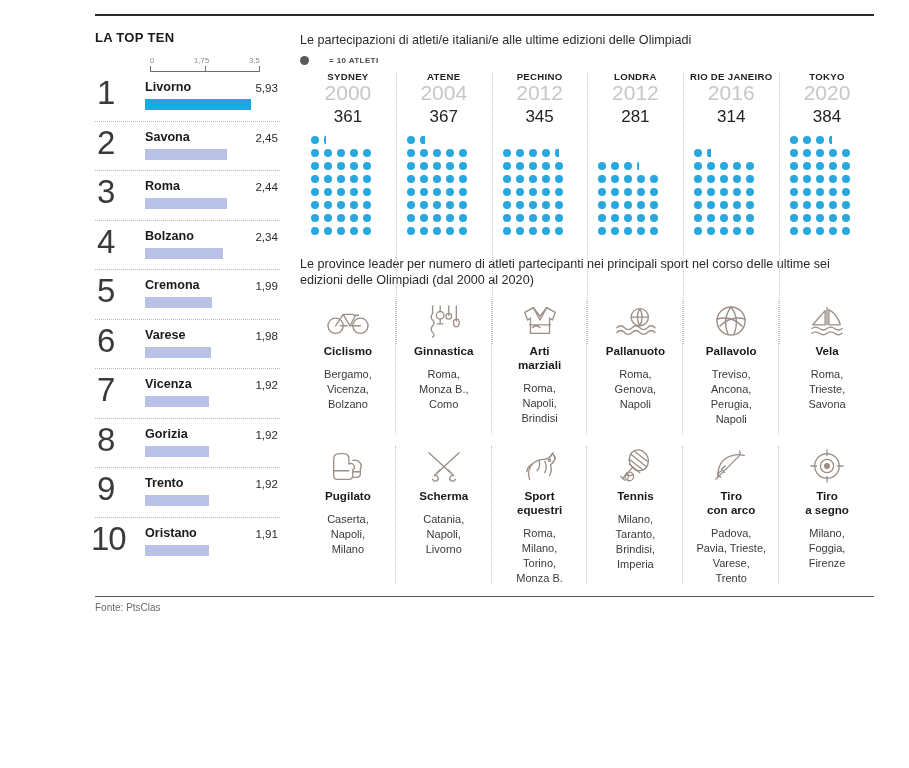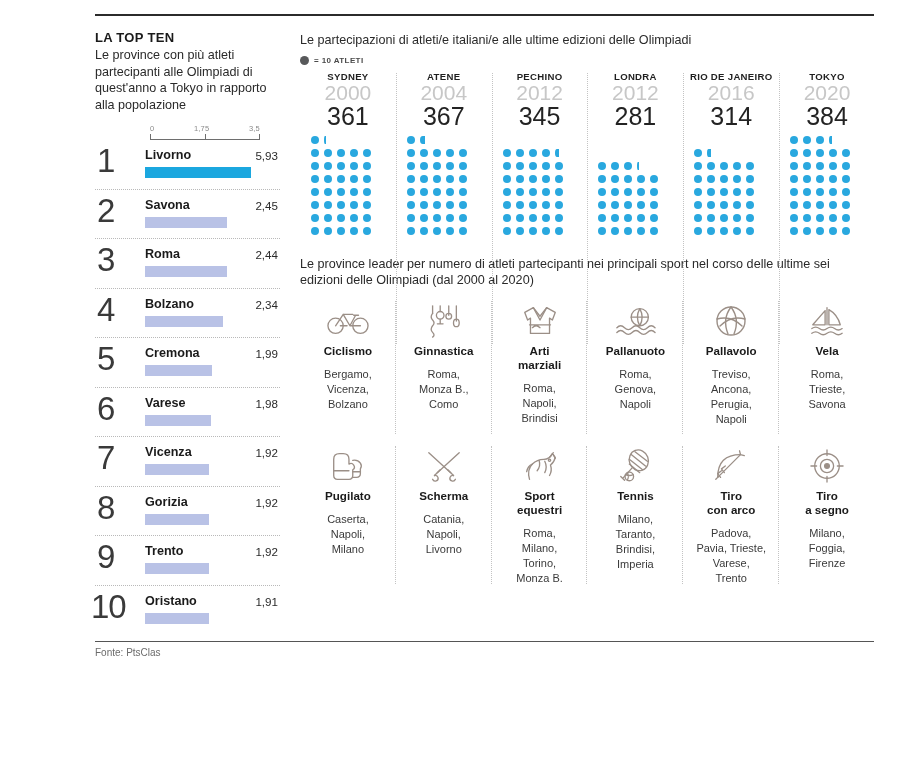--- a/index.html
+++ b/index.html
@@ -38,30 +38,30 @@
   .rank-bar-track { position:absolute; left:50px; top:27px; width:117px; height:11px; }
   .rank-bar { height:11px; background:#b9c2e6; }
   .rank-bar.first { background:#1ba7df; }
 
   .footer-rule { width:779px; height:1px; background:#555; margin-top:6px; }
   .footer-src { font-size:10px; color:#6b6b6b; margin-top:5px; }
 
   
   .col-right { flex:1; padding-left:10px; }
 
-  .legend { display:flex; align-items:flex-end; gap:5px; margin-top:7px; }
+  .legend { display:flex; align-items:flex-end; gap:20px; margin-top:7px; }
   .legend-dot { width:9px; height:9px; border-radius:50%; background:#58595b; display:block; }
   .legend-txt { font-size:8px; font-weight:bold; letter-spacing:.4px; color:#4a4a4a; }
 
   .record-grid { display:flex; margin-top:6px; }
   .rec-col { flex:1; text-align:center; position:relative; padding:0 2px; }
   .rec-col + .rec-col::before { content:""; position:absolute; left:0; top:2px; bottom:-104px; border-left:1px dotted #c3c3c3; }
   .rec-city { font-size:9.6px; font-weight:bold; letter-spacing:.3px; color:#1f1f1f; }
   .rec-year { font-size:21px; color:#c7c7c7; line-height:24px; font-weight:300; margin-top:-1px; }
-  .rec-total { font-size:25px; color:#232323; line-height:27px; font-weight:400; margin-top:-2px; }
+  .rec-total { font-size:17px; color:#232323; line-height:27px; font-weight:400; margin-top:-2px; }
 
   .dots { height:105px; display:flex; flex-direction:column-reverse; align-items:flex-start; margin:5px 0 0 9px; }
   .dot-row { display:flex; height:13px; }
   .dot { width:8px; height:8px; border-radius:50%; background:#29a8df; margin-right:5px; }
   .dot.part { border-radius:50% 0 0 50%; }
 
   .enclave { margin-top:16px; }
   .sports-grid { display:flex; flex-wrap:wrap; margin-top:6px; }
   .sport { width:16.666%; position:relative; text-align:center; padding:6px 4px 4px; min-height:145px; }
   .sport::after { content:""; position:absolute; right:0; top:6px; bottom:6px; border-right:1px dotted #c3c3c3; }
@@ -75,21 +75,20 @@
 <body>
 
 <div class="page">
 
   <div class="rule-top"></div>
 
   <div class="columns">
 
     <div class="col-left">
       <div class="sec-head">LA TOP TEN</div>
-      <div class="sec-sub">Le province con più atleti partecipanti alle Olimpiadi di quest'anno a Tokyo in rapporto alla popolazione</div>
 
       <div class="axis">
         <div class="axis-labels">
           <span>0</span>
           <span>1,75</span>
           <span>3,5</span>
         </div>
         <div class="axis-line">
             <i class="t0"></i>
             <i class="t1"></i>

